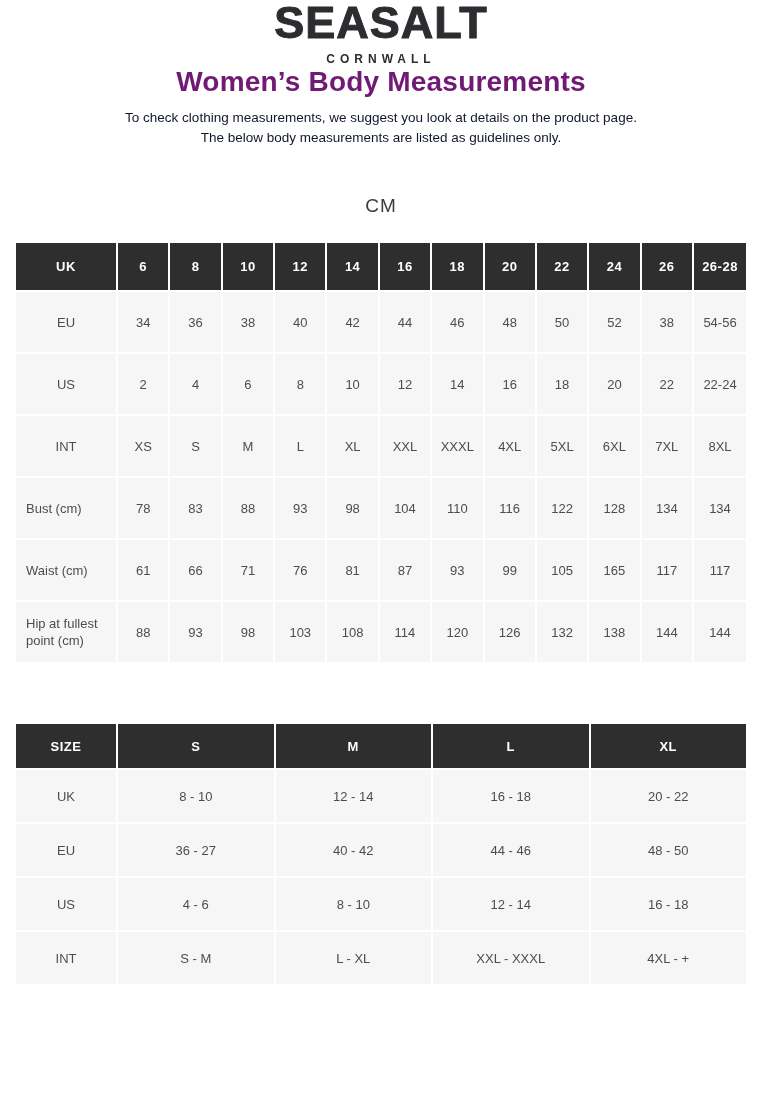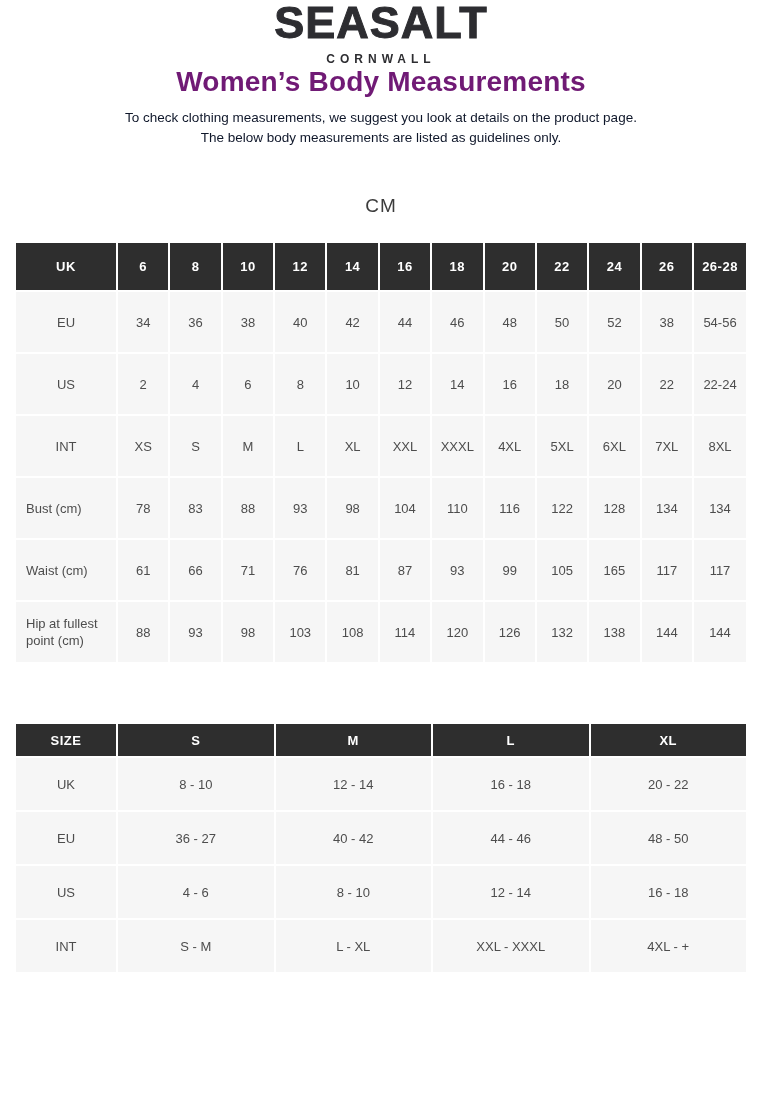--- a/index.html
+++ b/index.html
@@ -91,21 +91,21 @@
   #cm-table th:last-child  { width: 52px; }
   
   #cm-table tbody tr:nth-child(n+4) td:first-child {
     text-align: left;
     padding-left: 10px;
     padding-right: 6px;
   }
 
   
   #size-table { margin-top: 58px; }
-  #size-table th { height: 32px; }
+  #size-table th { height: 44px; }
   #size-table td { height: 52px; }
   #size-table th:first-child { width: 100px; }
 </style>
 </head>
 <body>
 
 <div class="page">
 
   <div class="brand">
     <div class="logo">SEASALT</div>

